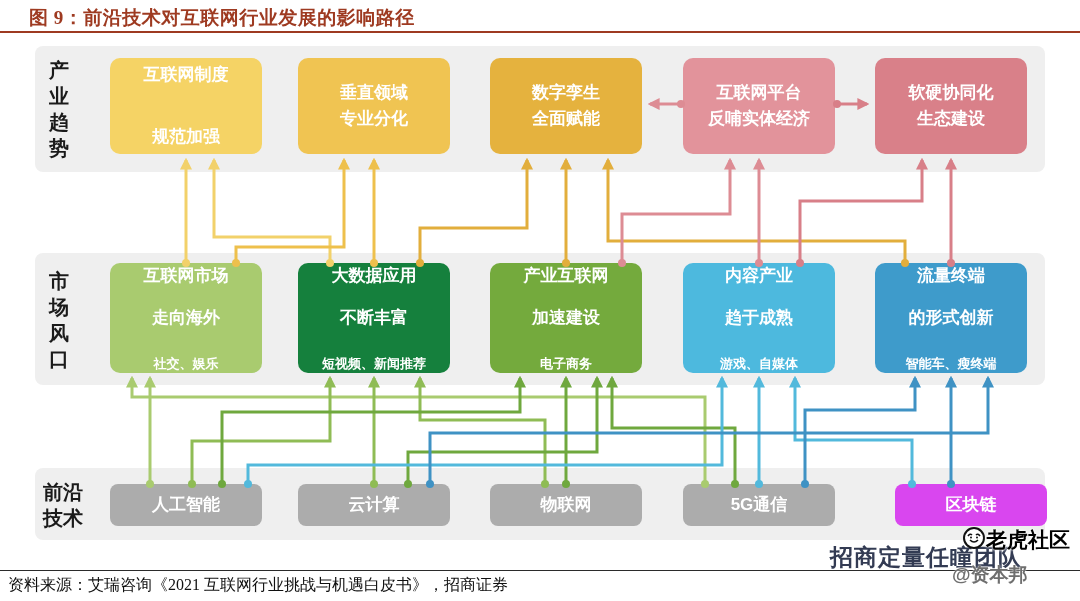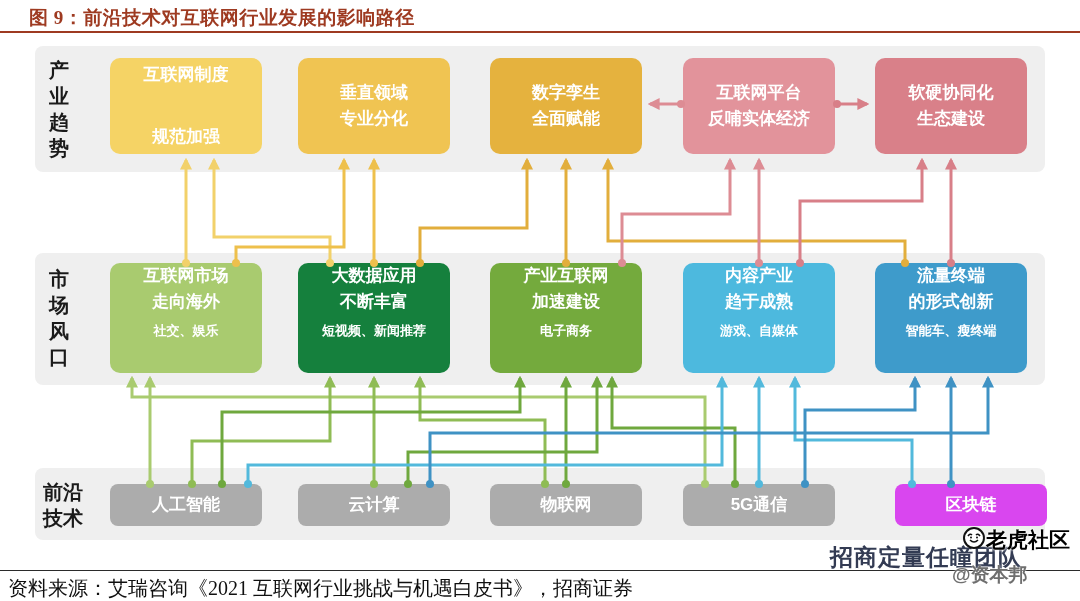--- a/index.html
+++ b/index.html
@@ -11,39 +11,39 @@
   .title-rule{position:absolute;left:0;top:31px;width:1080px;height:2px;background:#9e3a21;}
 
   .band{position:absolute;left:35px;width:1010px;background:#efefef;border-radius:8px;}
   .band-industry{top:46px;height:126px;}
   .band-market{top:253px;height:132px;}
   .band-tech{top:468px;height:72px;}
 
   .row-label{position:absolute;font-weight:bold;color:#1a1a1a;font-size:20px;
              line-height:1.3;word-break:break-all;text-align:center;}
   .label-industry{left:48px;top:57px;width:22px;}
-  .label-market{left:48px;top:268px;width:22px;font-family:Liberation Mono, monospace;}
+  .label-market{left:48px;top:268px;width:22px;}
   .label-tech{left:41px;top:479px;width:44px;}
 
   .node{position:absolute;width:152px;border-radius:10px;color:#fff;text-align:center;
         font-weight:bold;z-index:2;}
   .n-ind{top:58px;height:96px;display:flex;flex-direction:column;justify-content:center;
          font-size:17px;line-height:1.55;}
-  .n-mkt{top:263px;height:110px;display:flex;flex-direction:column;justify-content:flex-start;
+  .n-mkt{top:263px;height:110px;display:flex;flex-direction:column;justify-content:space-between;
          font-size:17px;line-height:1.5;}
   .n-mkt .sub{font-size:13px;font-weight:600;margin-top:7px;}
   .n-tech{top:484px;height:42px;line-height:42px;font-size:17px;border-radius:8px;}
   .node span{display:block;}
 
   .arrows{position:absolute;left:0;top:0;z-index:5;pointer-events:none;}
   .arrows polyline{fill:none;stroke-width:3;}
 
   .footer-rule{position:absolute;left:0;top:570px;width:1080px;height:1px;background:#2b2b2b;z-index:3;}
   .footer{position:absolute;left:8px;top:575px;font-family:"Liberation Serif",serif;
-          font-size:20px;color:#101010;z-index:3;}
+          font-size:16px;color:#101010;z-index:3;}
 
   .wm-team{position:absolute;left:830px;top:542px;font-size:23px;font-weight:bold;
            color:#222b45;opacity:.92;letter-spacing:1px;z-index:11;white-space:nowrap;}
   .wm-tiger{position:absolute;left:962px;top:526px;display:flex;align-items:center;z-index:12;}
   .wm-tiger .txt{font-size:21px;font-weight:900;color:#000;
                  text-shadow:0 0 3px #fff,0 0 3px #fff;white-space:nowrap;}
   .wm-handle{position:absolute;left:952px;top:562px;font-size:19px;font-weight:bold;
              color:#6f6f6f;z-index:12;text-shadow:0 0 2px #fff;}
 </style>
 </head>

